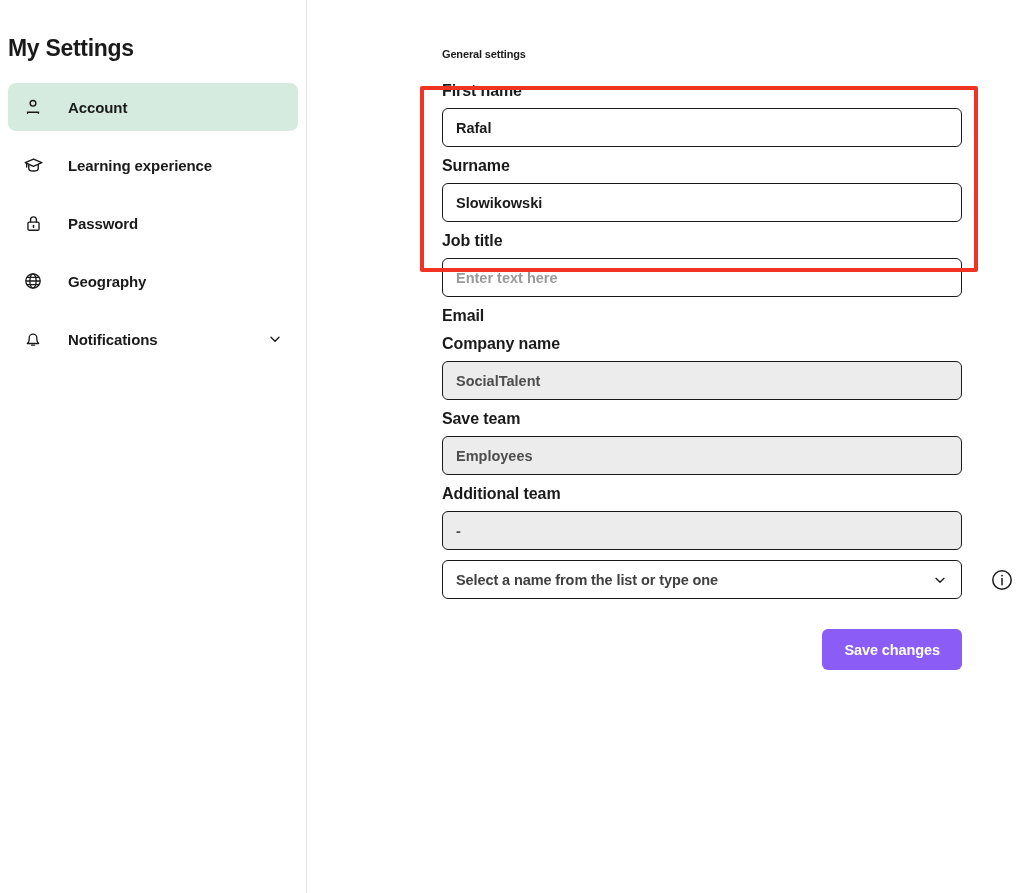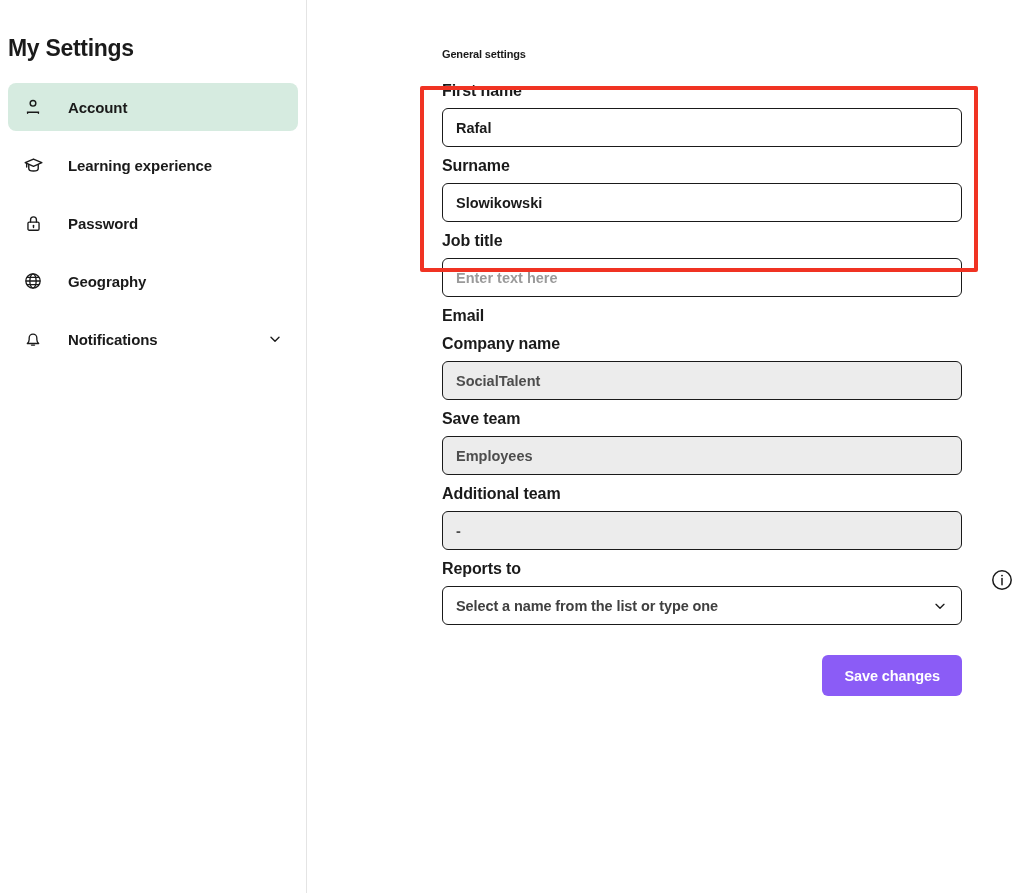--- a/index.html
+++ b/index.html
@@ -341,21 +341,20 @@
         <label class="field-label">Save team</label>
         <input class="field-input readonly" type="text" readonly="" value="Employees" style="">
       </div>
 
       <div class="field">
         <label class="field-label">Additional team</label>
         <input class="field-input readonly" type="text" readonly="" value="-" style="">
       </div>
 
       <div class="field row-reports">
-        <label class="field-label">Reports to</label>
         <div class="select-wrap">
           <div class="select-box">
             <span>Select a name from the list or type one</span>
           </div>
           <span class="select-chevron">
             <svg width="16" height="16" viewBox="0 0 24 24" fill="none" stroke="currentColor" stroke-width="2" stroke-linecap="round" stroke-linejoin="round">
               <polyline points="6 9.5 12 15.5 18 9.5"></polyline>
             </svg>
           </span>
         </div>

